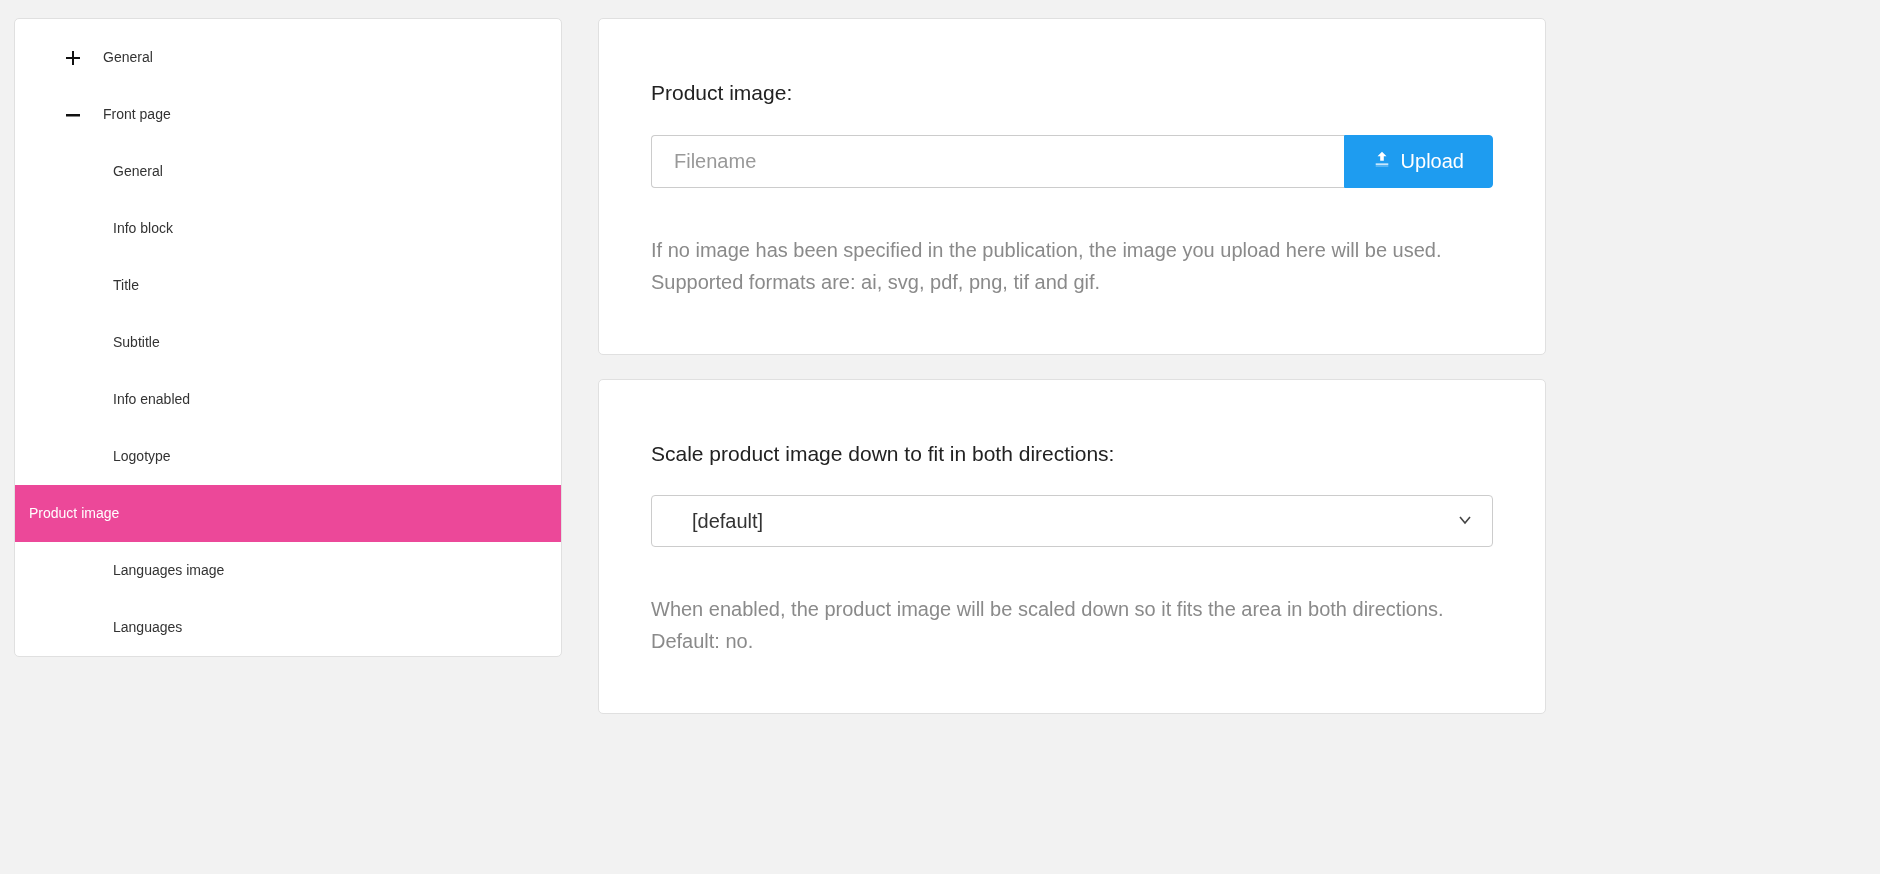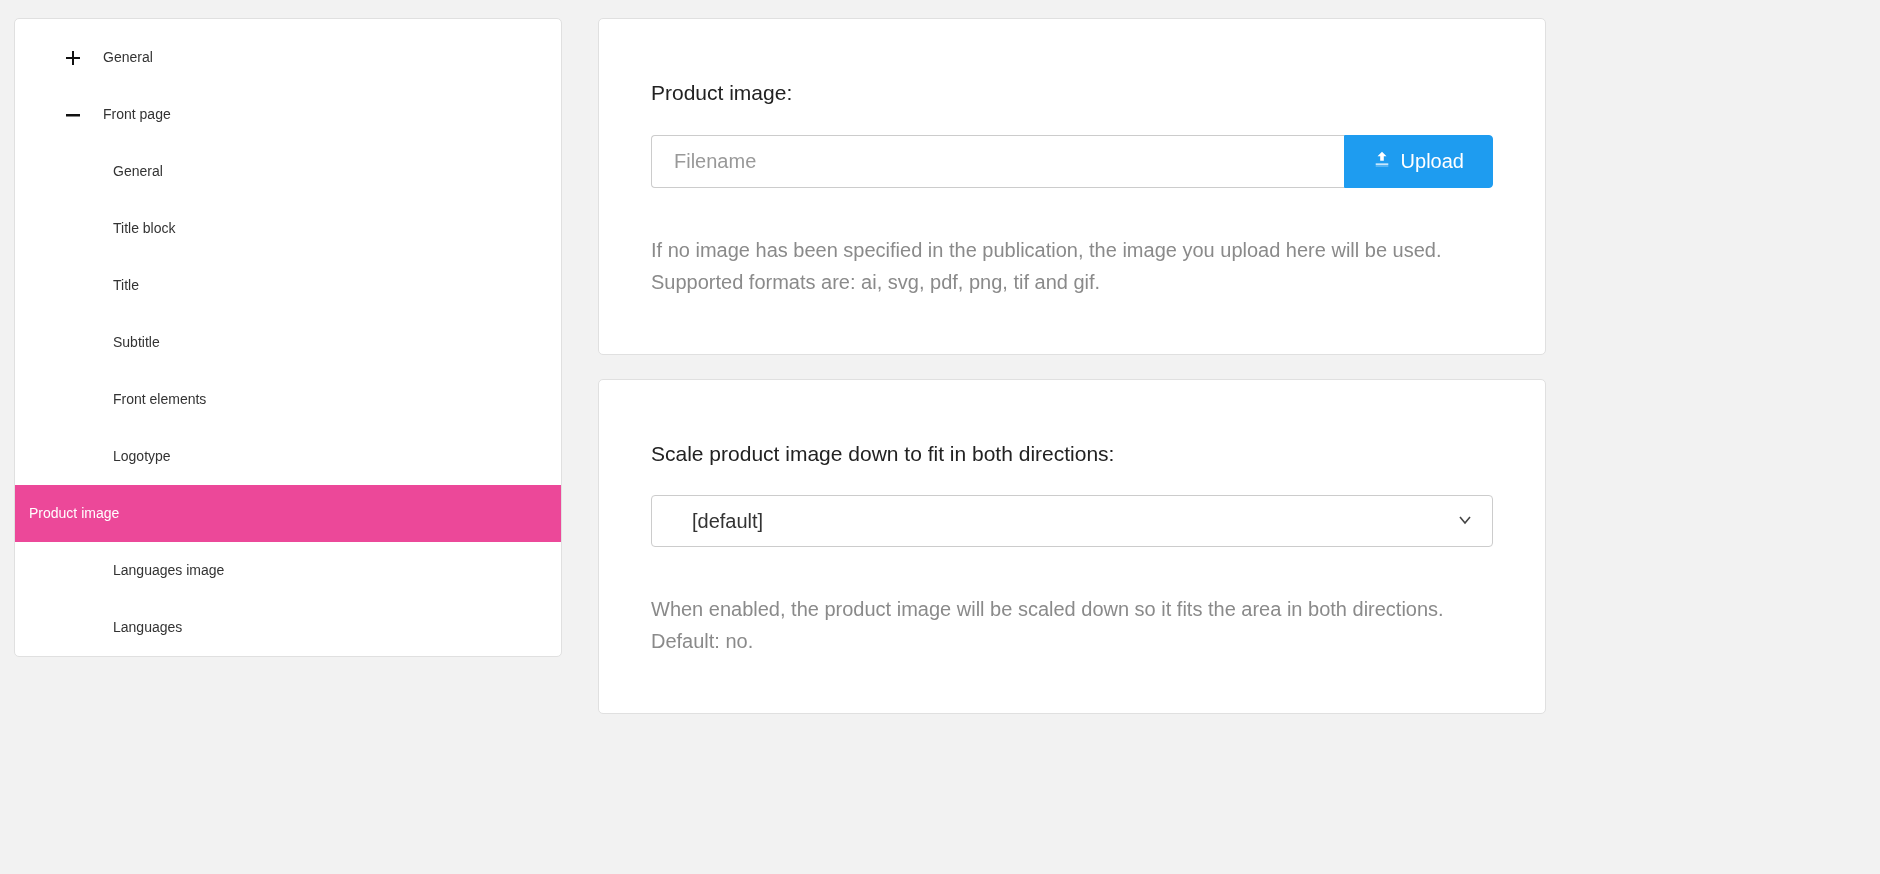--- a/index.html
+++ b/index.html
@@ -151,30 +151,30 @@
             <rect x="1" y="7" width="14" height="2.5" fill="currentColor"></rect>
           </svg>
       </span>
       <span>Front page</span>
     </div>
 
     <div class="sidebar-item sub">
       <span>General</span>
     </div>
     <div class="sidebar-item sub">
-      <span>Title block</span>
+      <span>Info block</span>
     </div>
     <div class="sidebar-item sub">
       <span>Title</span>
     </div>
     <div class="sidebar-item sub">
       <span>Subtitle</span>
     </div>
     <div class="sidebar-item sub">
-      <span>Front elements</span>
+      <span>Info enabled</span>
     </div>
     <div class="sidebar-item sub">
       <span>Logotype</span>
     </div>
     <div class="sidebar-item sub active">
       <span>Product image</span>
     </div>
     <div class="sidebar-item sub">
       <span>Languages image</span>
     </div>

